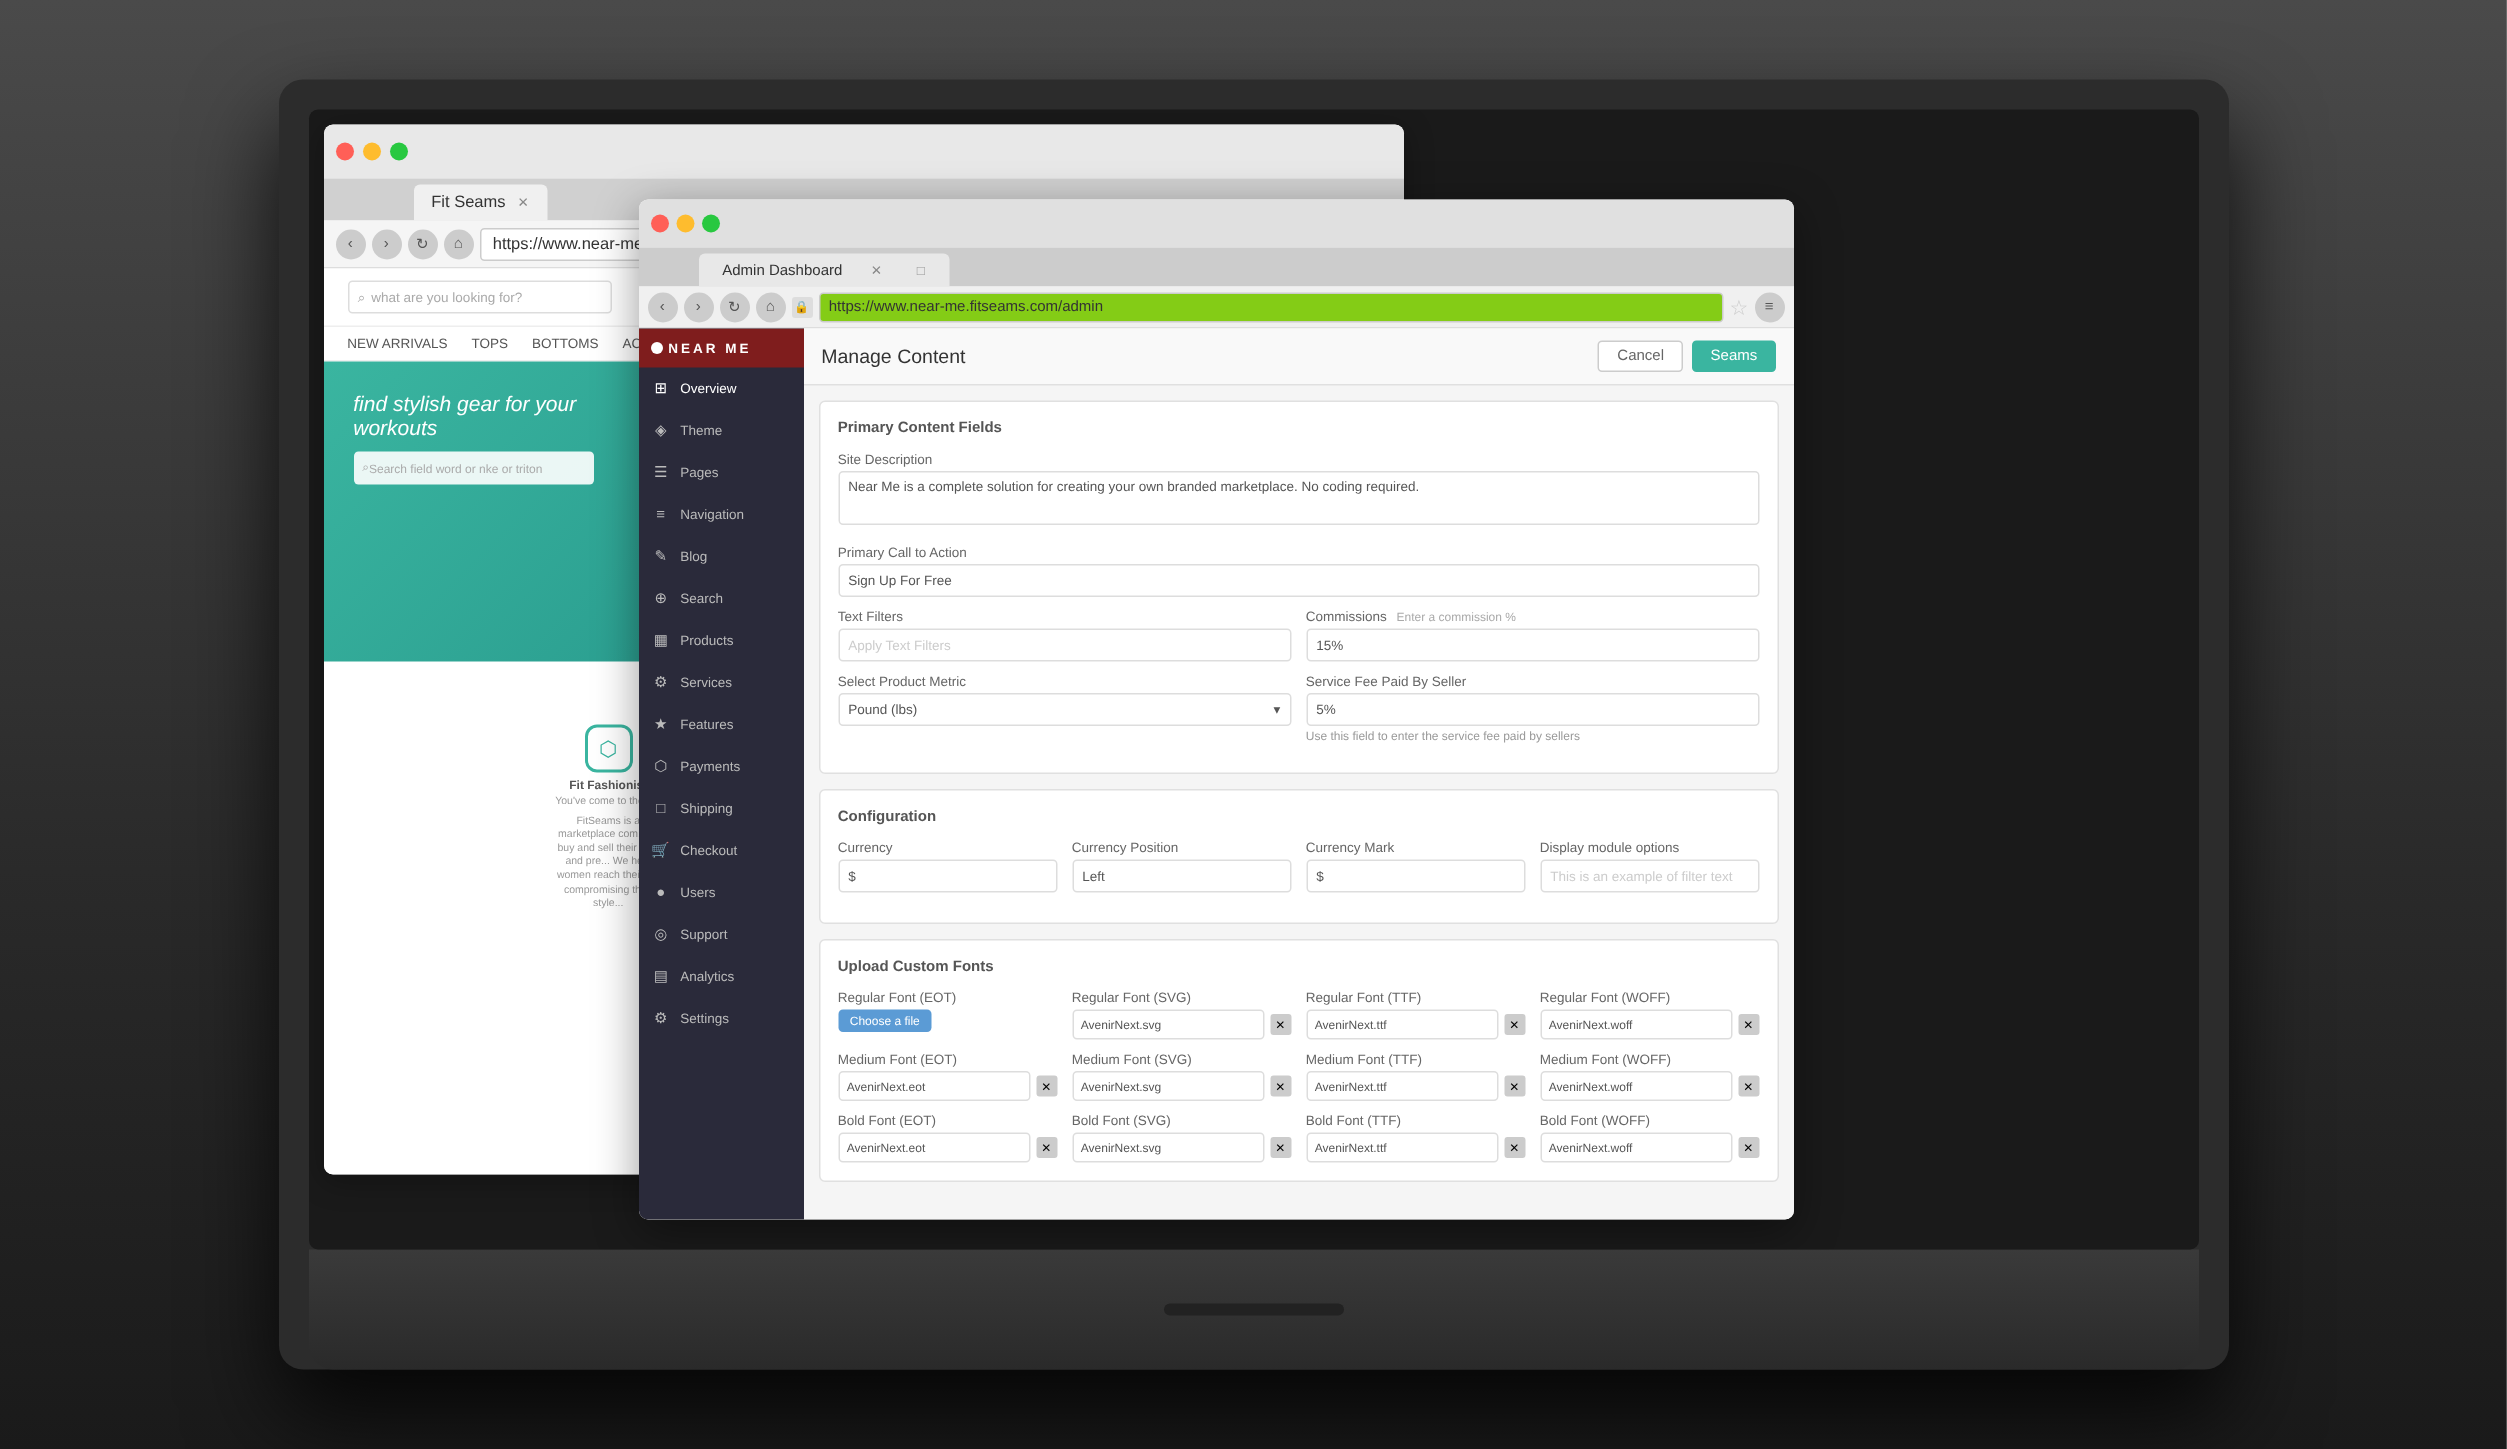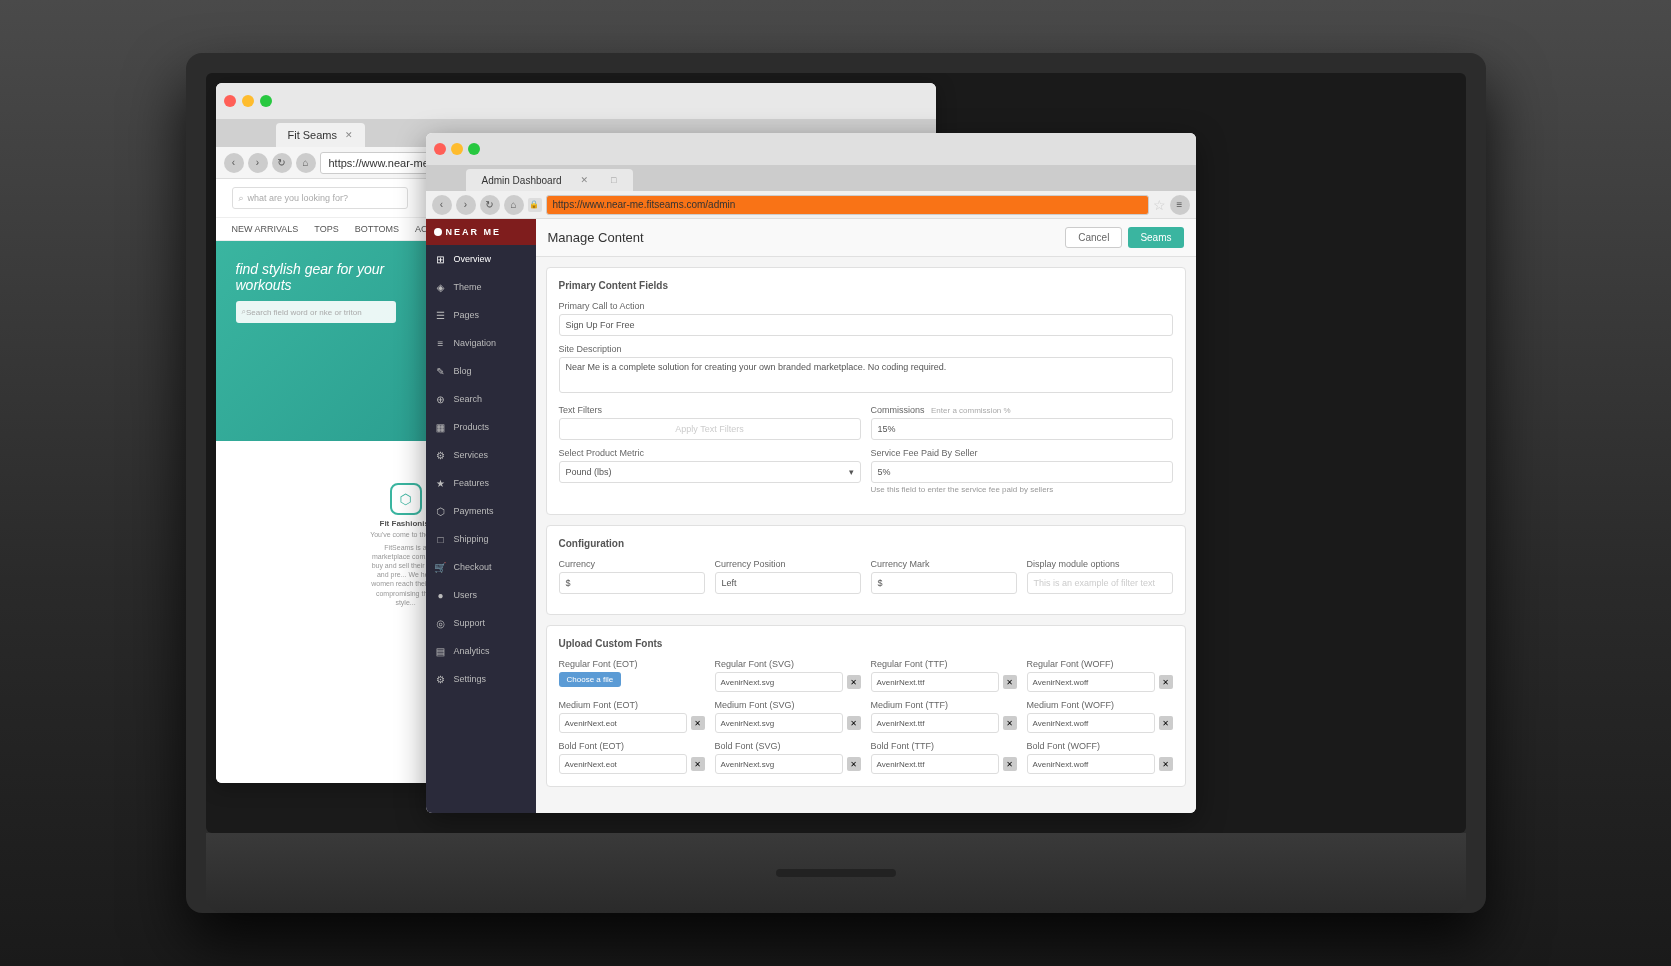--- a/index.html
+++ b/index.html
@@ -293,21 +293,21 @@
       background: #f0f0f0;
       display: flex;
       align-items: center;
       padding: 0 6px;
       gap: 4px;
       border-bottom: 1px solid #ddd;
     }
     .admin-address-input {
       flex: 1;
       height: 20px;
-      background: #f97316;
+      background: #84cc16;
       border: 1px solid #ccc;
       border-radius: 3px;
       padding: 0 6px;
       font-size: 10px;
       color: #333;
       display: flex;
       align-items: center;
     }
 
     
@@ -698,35 +698,35 @@
             <div class="header-buttons">
               <button class="btn-cancel">Cancel</button>
               <button class="btn-save">Seams</button>
             </div>
           </div>
 
           <div class="content-section">
             <div class="section-title">Primary Content Fields</div>
 
             <div class="form-row">
+              <div class="form-label">Site Description</div>
+              <textarea class="form-textarea" readonly="" style="font-family: inherit; font-size: 9px; padding: 4px 6px;">Near Me is a complete solution for creating your own branded marketplace. No coding required.</textarea>
+            </div>
+
+            <div class="form-row">
               <div class="form-label">Primary Call to Action</div>
               <div class="form-input">
                 <span>Sign Up For Free</span>
               </div>
             </div>
 
-            <div class="form-row">
-              <div class="form-label">Site Description</div>
-              <textarea class="form-textarea" readonly="" style="font-family: inherit; font-size: 9px; padding: 4px 6px;">Near Me is a complete solution for creating your own branded marketplace. No coding required.</textarea>
-            </div>
-
             <div class="form-grid-2">
               <div class="form-row">
                 <div class="form-label">Text Filters</div>
-                <div class="form-input" style="color:#ccc;justify-content:center;">
+                <div class="form-input" style="color:#ccc;">
                   <span>Apply Text Filters</span>
                 </div>
               </div>
               <div class="form-row">
                 <div class="form-label">
                   <span>Commissions</span>
                   <span style="color:#aaa;font-size:8px;margin-left:4px;">Enter a commission %</span>
                 </div>
                 <div class="form-input">
                   <span>15%</span>

